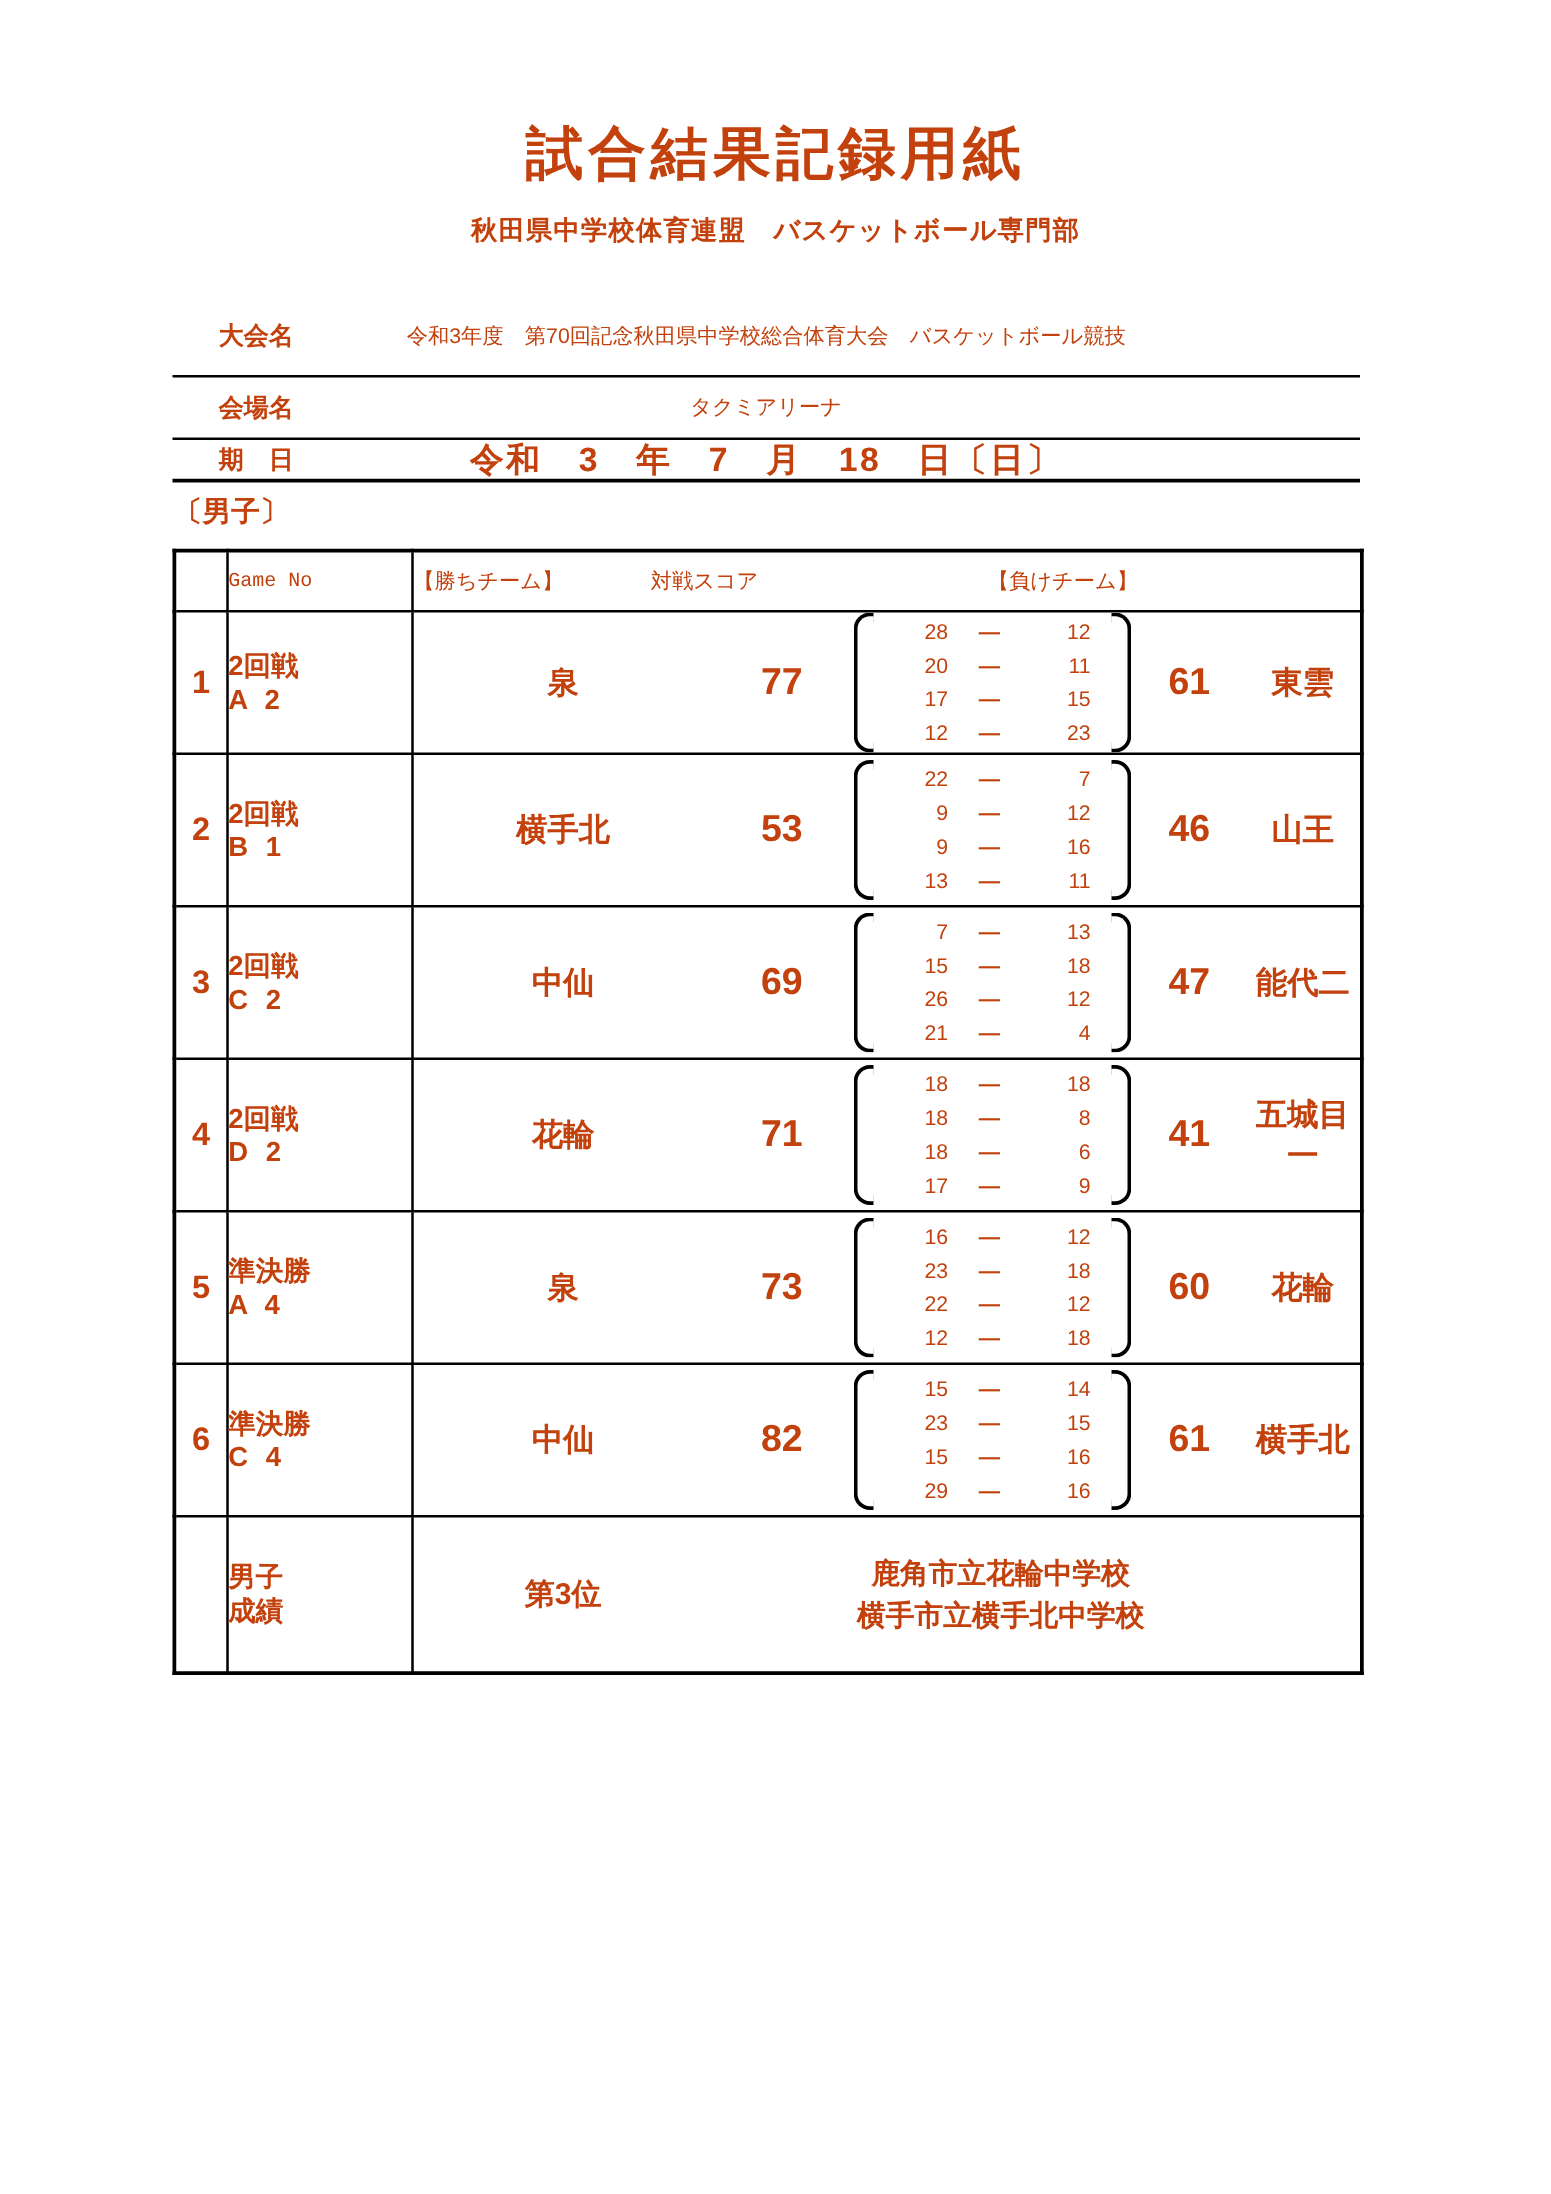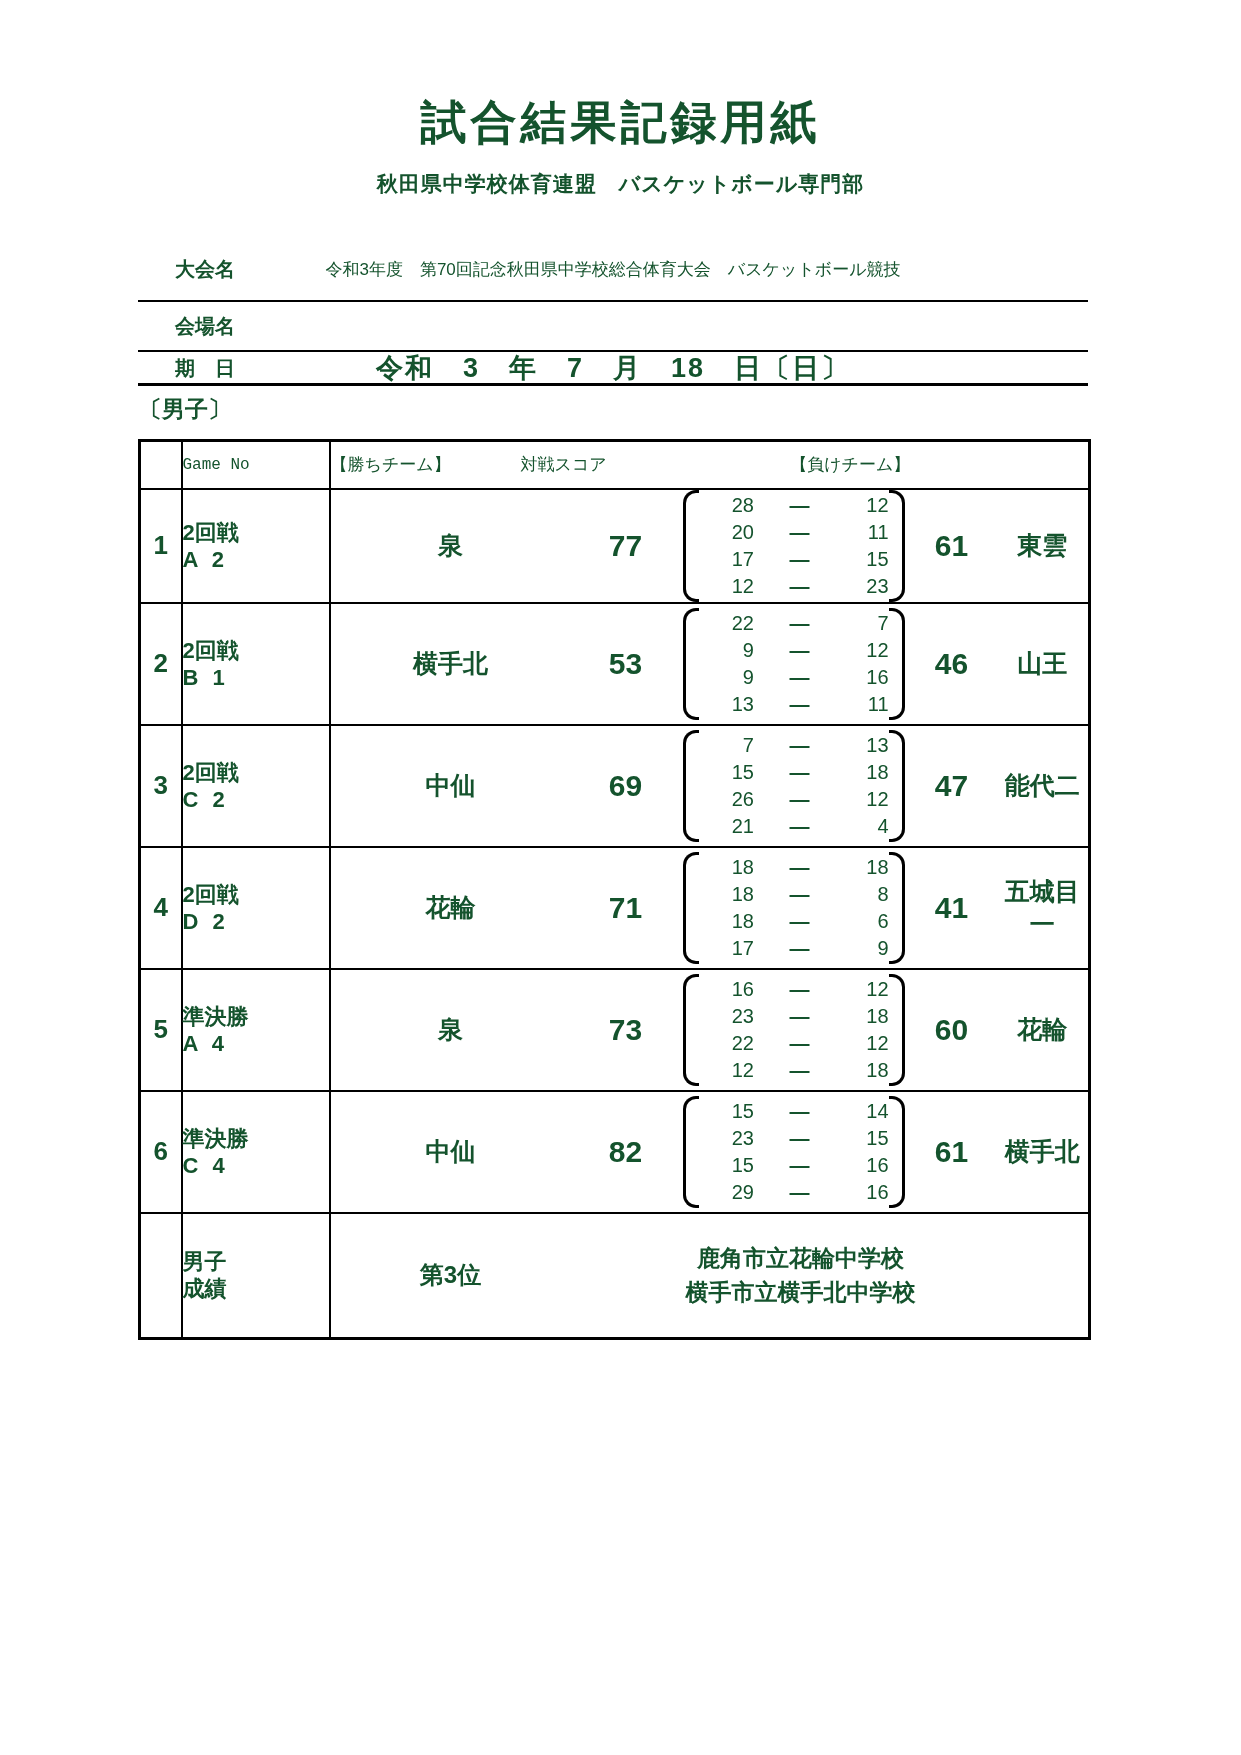--- a/index.html
+++ b/index.html
@@ -3,21 +3,21 @@
 <meta charset="utf-8">
 <style>
   * { margin: 0; padding: 0; box-sizing: border-box; }
   html, body { background: #e8e8e8; }
   .page {
     position: relative;
     width: 1241px;
     height: 1755px;
     margin: 0 auto;
     background: #ffffff;
-    color: #14532d;
+    color: #c2410c;
     font-family: "Liberation Sans", "DejaVu Sans", sans-serif;
     overflow: hidden;
   }
   
   .title {
     padding-top: 92px;
     text-align: center;
     font-size: 46px;
     font-weight: 800;
     letter-spacing: 4px;
@@ -90,21 +90,21 @@
     grid-template-columns: 240px 110px 18px 190px 18px 90px 1fr;
     align-items: center;
     height: 100%;
   }
   .team  { text-align: center; font-size: 25px; font-weight: 800; }
   .score { text-align: center; font-size: 30px; font-weight: 800; }
   .bracket { height: 112px; width: 16px; }
   .bracket.open  { border: 3px solid #000; border-right: none; border-radius: 13px 0 0 13px; justify-self: end; }
   .bracket.close { border: 3px solid #000; border-left: none;  border-radius: 0 13px 13px 0; justify-self: start; }
   .quarters { padding-left: 14px; }
-  .qline { display: flex; align-items: flex-start; line-height: 27px; font-size: 20px; font-weight: 500; gap: 16px; }
+  .qline { display: flex; align-items: flex-start; line-height: 27px; font-size: 17px; font-weight: 500; }
   .ql { width: 46px; text-align: right; }
   .dash { width: 66px; text-align: center; font-weight: 700; }
   .qr { width: 48px; text-align: right; }
   tr.summary td { height: 126px; }
   .summary-grid {
     display: grid;
     grid-template-columns: 240px 460px 1fr;
     align-items: center;
     height: 100%;
   }
@@ -119,20 +119,21 @@
   <div class="title">試合結果記録用紙</div>
   <div class="subtitle">秋田県中学校体育連盟　バスケットボール専門部</div>
 
   <div class="meta">
     <div class="meta-row row-tournament">
       <span class="meta-label">大会名</span>
       <span class="meta-value">令和3年度　第70回記念秋田県中学校総合体育大会　バスケットボール競技</span>
     </div>
     <div class="meta-row row-venue">
       <span class="meta-label">会場名</span>
+      <span class="meta-value">タクミアリーナ</span>
     </div>
     <div class="meta-row row-date">
       <span class="meta-label">期　日</span>
       <span class="meta-value">令和　3　年　7　月　18　日〔日〕</span>
     </div>
   </div>
 
   <div class="section-label">〔男子〕</div>
 
   <table class="results">

